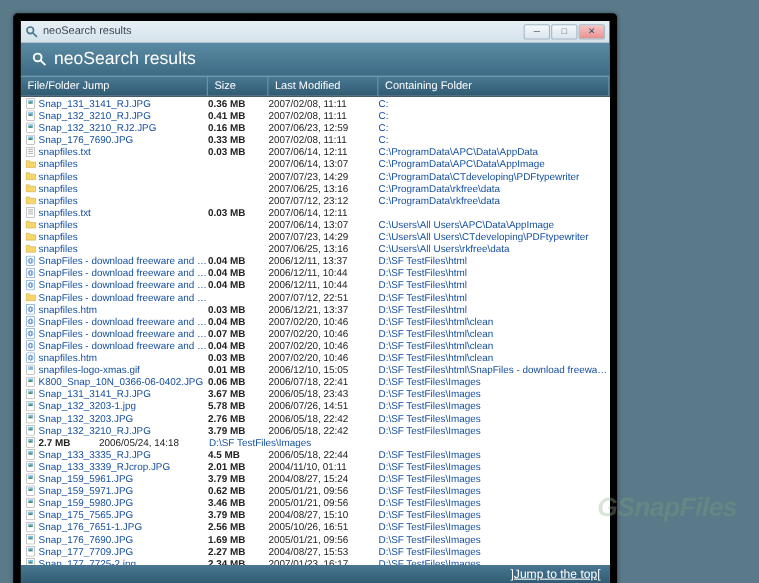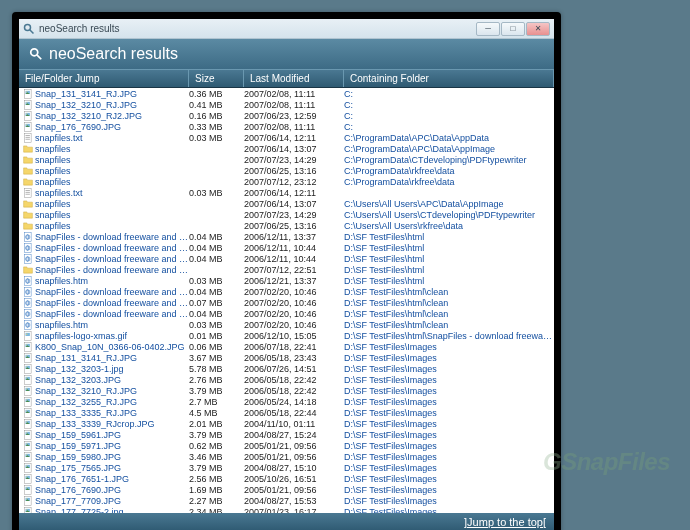--- a/index.html
+++ b/index.html
@@ -15,21 +15,21 @@
 .colhdr { background: linear-gradient(#4a7892, #2f5a72); color: #fff; display: flex; font-size: 10px; border-top: 1px solid #6a98b0; border-bottom: 1px solid #1a3545; }
 .colhdr > div { padding: 3px 6px; border-right: 1px solid #6a98b0; }
 .col-name { width: 170px; }
 .col-size { width: 55px; }
 .col-mod { width: 100px; }
 .col-folder { flex: 1; }
 .list { flex: 1; overflow-y: auto; background: #fff; }
 .row { display: flex; align-items: flex-end; height: 11px; font-size: 9px; white-space: nowrap; }
 .row .ico { width: 10px; height: 10px; margin: 0 2px 0 4px; flex-shrink: 0; }
 .row .name { width: 154px; overflow: hidden; text-overflow: ellipsis; color: #1550a0; cursor: pointer; }
-.row .size { width: 55px; color: #222; }
+.row .size { width: 55px; color: #222; font-weight: bold; }
 .row .mod { width: 100px; color: #222; }
 .row .folder { flex: 1; color: #1550a0; overflow: hidden; text-overflow: ellipsis; cursor: pointer; }
 .footer { background: linear-gradient(#4a7892, #2f5a72); color: #fff; font-size: 11px; text-align: right; padding: 3px 8px; }
 .footer span { text-decoration: underline; cursor: pointer; }
 .watermark { position: absolute; right: 20px; bottom: 54px; font-size: 24px; font-weight: bold; color: rgba(120,160,120,0.35); font-style: italic; pointer-events: none; letter-spacing: -0.5px; }
 .watermark .g { color: rgba(150,180,150,0.35); }
 svg { display: block; }
 </style>
 </head>
 <body>
@@ -424,21 +424,20 @@
       </div>
       <div class="row">
         <span class="ico">
           <svg viewBox="0 0 16 16">
             <rect x="2" y="1" width="11" height="14" fill="#fff" stroke="#888" stroke-width="0.7"></rect>
             <rect x="4" y="3" width="7" height="5" fill="#7ab8e0"></rect>
             <polygon points="4,8 7,5 11,8" fill="#4a8a4a"></polygon>
             <circle cx="6" cy="4.5" r="0.8" fill="#f5d66b"></circle>
           </svg>
         </span>
-        <span class="name">Snap_132_3255_RJ.JPG</span>
         <span class="size">2.7 MB</span>
         <span class="mod">2006/05/24, 14:18</span>
         <span class="folder">D:\SF TestFiles\Images</span>
       </div>
       <div class="row">
         <span class="ico">
           <svg viewBox="0 0 16 16">
             <rect x="2" y="1" width="11" height="14" fill="#fff" stroke="#888" stroke-width="0.7"></rect>
             <rect x="4" y="3" width="7" height="5" fill="#7ab8e0"></rect>
             <polygon points="4,8 7,5 11,8" fill="#4a8a4a"></polygon>

